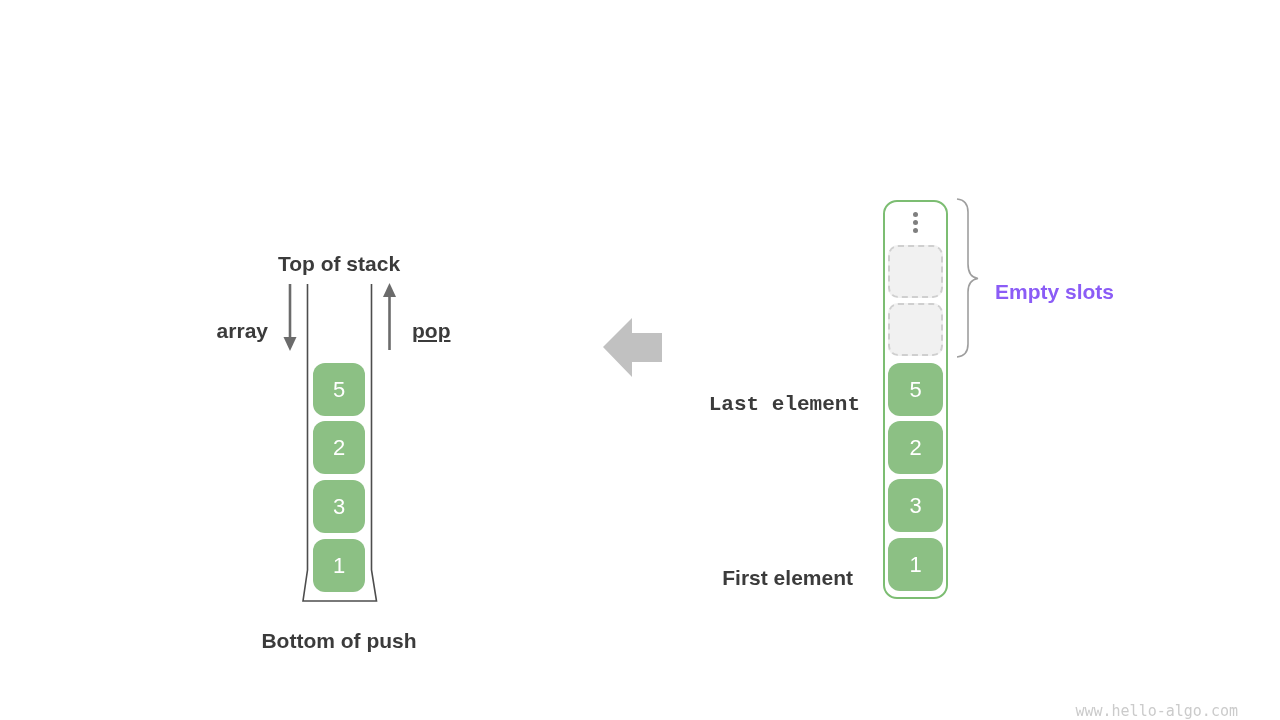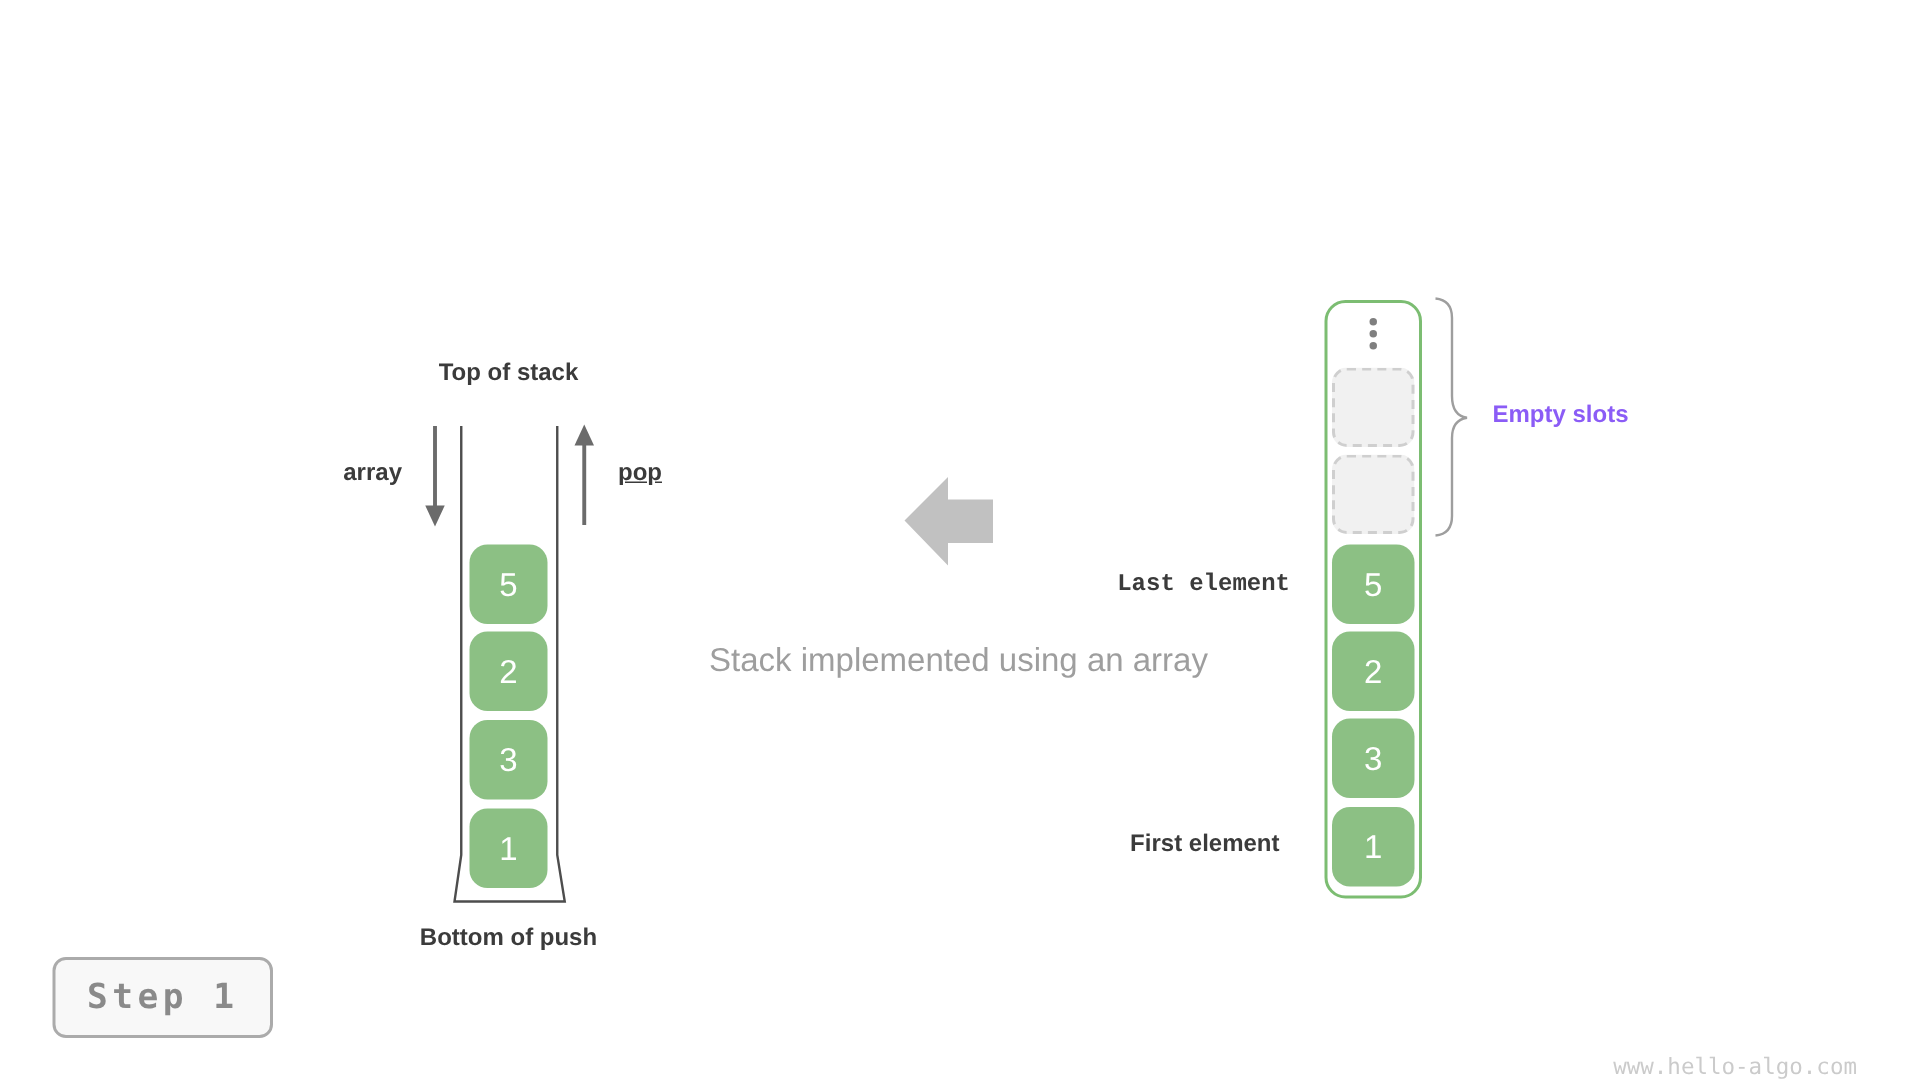--- a/index.html
+++ b/index.html
@@ -4,21 +4,21 @@
 <style>
   html,body{margin:0;padding:0;background:#fff;}
   .canvas{
     position:relative;
     width:1280px;height:720px;
     background:#ffffff;
     overflow:hidden;
     font-family:"Liberation Sans",sans-serif;
   }
   .abs{position:absolute;}
-  .lbl{color:#3b3b3b;font-weight:bold;font-size:16px;line-height:1.1;}
+  .lbl{color:#3b3b3b;font-weight:bold;font-size:21px;line-height:1.1;margin-top:12px;}
   .gray-bold{color:#8b5cf6;font-weight:bold;}
   
   .cell{
     position:absolute;
     background:#8cc084;
     border-radius:12px;
     color:#ffffff;
     font-size:22px;font-weight:500;
     display:flex;align-items:center;justify-content:center;
   }
@@ -84,21 +84,20 @@
 
   <div class="abs lbl" style="left:412px;top:307px;width:72px;text-align:left;text-decoration:underline;">pop</div>
 
   <div class="cell left" style="top:363px;">5</div>
   <div class="cell left" style="top:421px;">2</div>
   <div class="cell left" style="top:480px;">3</div>
   <div class="cell left" style="top:539px;">1</div>
 
   <div class="abs lbl" style="left:239px;top:617px;width:200px;text-align:center;">Bottom of push</div>
 
-  <div class="caption">Stack implemented using an array</div>
 
   <div class="array-box"></div>
 
   <div class="dots">
     <span class="dot"></span>
       <span class="dot"></span>
       <span class="dot"></span>
   </div>
 
   <div class="slot" style="top:245px;"></div>
@@ -127,19 +126,16 @@
     <g stroke="#6b6b6b" fill="#6b6b6b">
       <line x1="389.5" y1="295" x2="389.5" y2="350" stroke-width="2.6"></line>
       <polygon points="383,297 396,297 389.5,283" stroke="none"></polygon>
     </g>
 
     <polygon points="603,347 632,318 632,333 662,333 662,362 632,362 632,377" fill="#c1c1c1"></polygon>
 
     <path d="M 957 199 Q 968 200 968 212 L 968 264 Q 968 277 978 278.5 Q 968 280 968 292 L 968 344 Q 968 356 957 357" fill="none" stroke="#9e9e9e" stroke-width="1.6"></path>
   </svg>
 
-  <div class="step-badge">
-    <span>Step 1</span>
-  </div>
 
   <div class="watermark">www.hello-algo.com</div>
 
 </div>
 
 </body></html>

